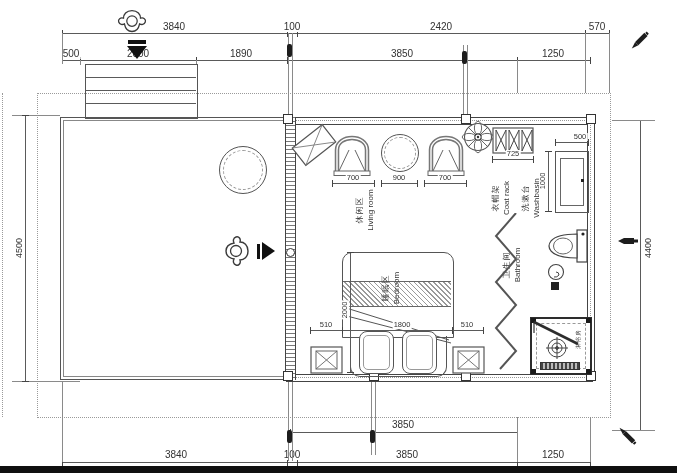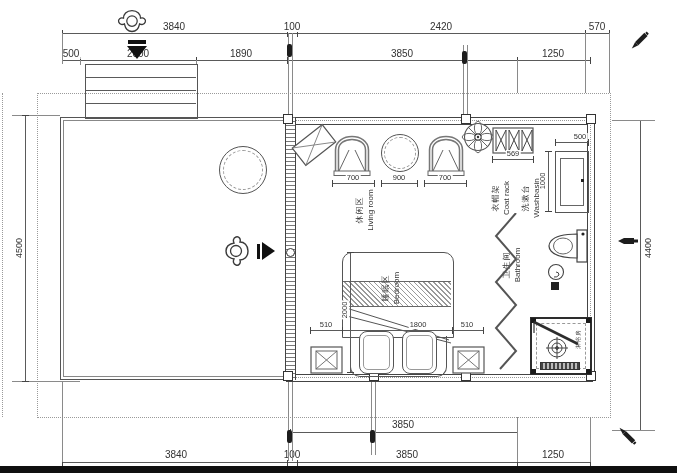--- a/index.html
+++ b/index.html
@@ -246,21 +246,21 @@
         <path d="M14 3 L9 13 L14 24 Z"></path>
       <path d="M17 3 L22 13 L17 24 Z"></path>
         <path d="M27 3 L22 13 L27 24 Z"></path>
       <path d="M30 3 L35 13 L30 24 Z"></path>
         <path d="M40 3 L35 13 L40 24 Z"></path>
     </g>
   </svg>
   <div class="lh" style="left:492px;top:159px;width:41px;"></div>
   <div class="tk" style="left:492px;top:156px;"></div>
   <div class="tk" style="left:533px;top:156px;"></div>
-  <span class="dl dls" style="left:513px;top:150px;">569</span>
+  <span class="dl dls" style="left:513px;top:150px;">725</span>
   <div class="rlabel" style="left:502px;top:198px;">
     <div class="zh">衣帽架</div>
     <div class="en">Coat rack</div>
   </div>
 
   <div class="thin-rect" style="left:555px;top:151px;width:32px;height:60px;"></div>
   <div class="inner-rect" style="left:560px;top:158px;width:22px;height:46px;border-color:#666;"></div>
   <div class="blacksq" style="left:581px;top:179px;width:3px;height:3px;"></div>
   <div class="lh" style="left:555px;top:142px;width:33px;"></div>
   <div class="tk" style="left:555px;top:139px;"></div>
@@ -352,21 +352,21 @@
   <div class="tkh" style="left:347px;top:252px;"></div>
   <div class="tkh" style="left:347px;top:372px;"></div>
   <span class="dlv dls" style="left:345px;top:310px;">2000</span>
 
   <div class="lh" style="left:310px;top:330px;width:173px;"></div>
   <div class="tk" style="left:310px;top:327px;"></div>
   <div class="tk" style="left:342px;top:327px;"></div>
   <div class="tk" style="left:452px;top:327px;"></div>
   <div class="tk" style="left:483px;top:327px;"></div>
   <span class="dl dls" style="left:326px;top:321px;">510</span>
-  <span class="dl dls" style="left:418px;top:321px;">1800</span>
+  <span class="dl dls" style="left:402px;top:321px;">1800</span>
   <span class="dl dls" style="left:467px;top:321px;">510</span>
 
   <div class="rlabel" style="left:392px;top:288px;">
     <div class="zh">睡眠区</div>
     <div class="en">Bedroom</div>
   </div>
 
   <svg class="a" style="left:624px;top:28px;" width="28" height="28" viewBox="0 0 28 28">
     <g transform="rotate(45 14 14)">
       <rect x="12" y="3" width="4.5" height="13" fill="#1d1d1d"></rect>

